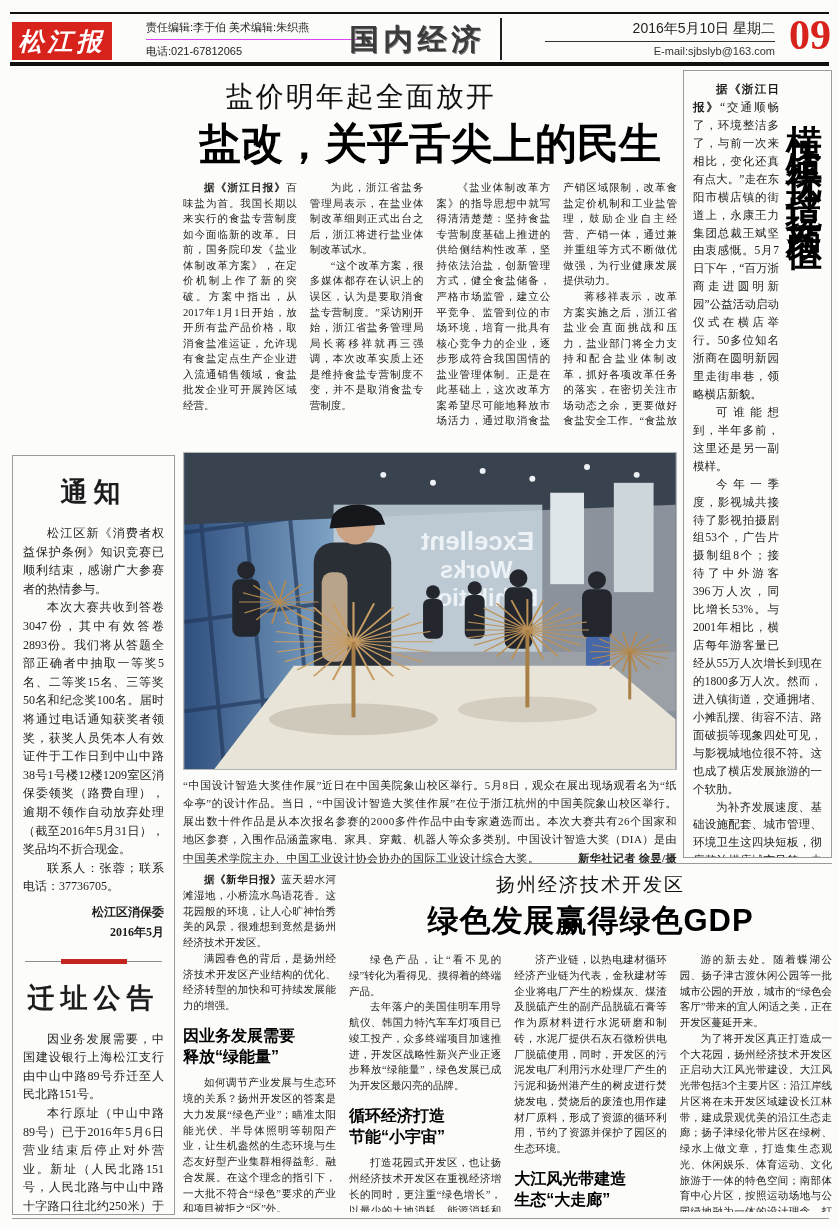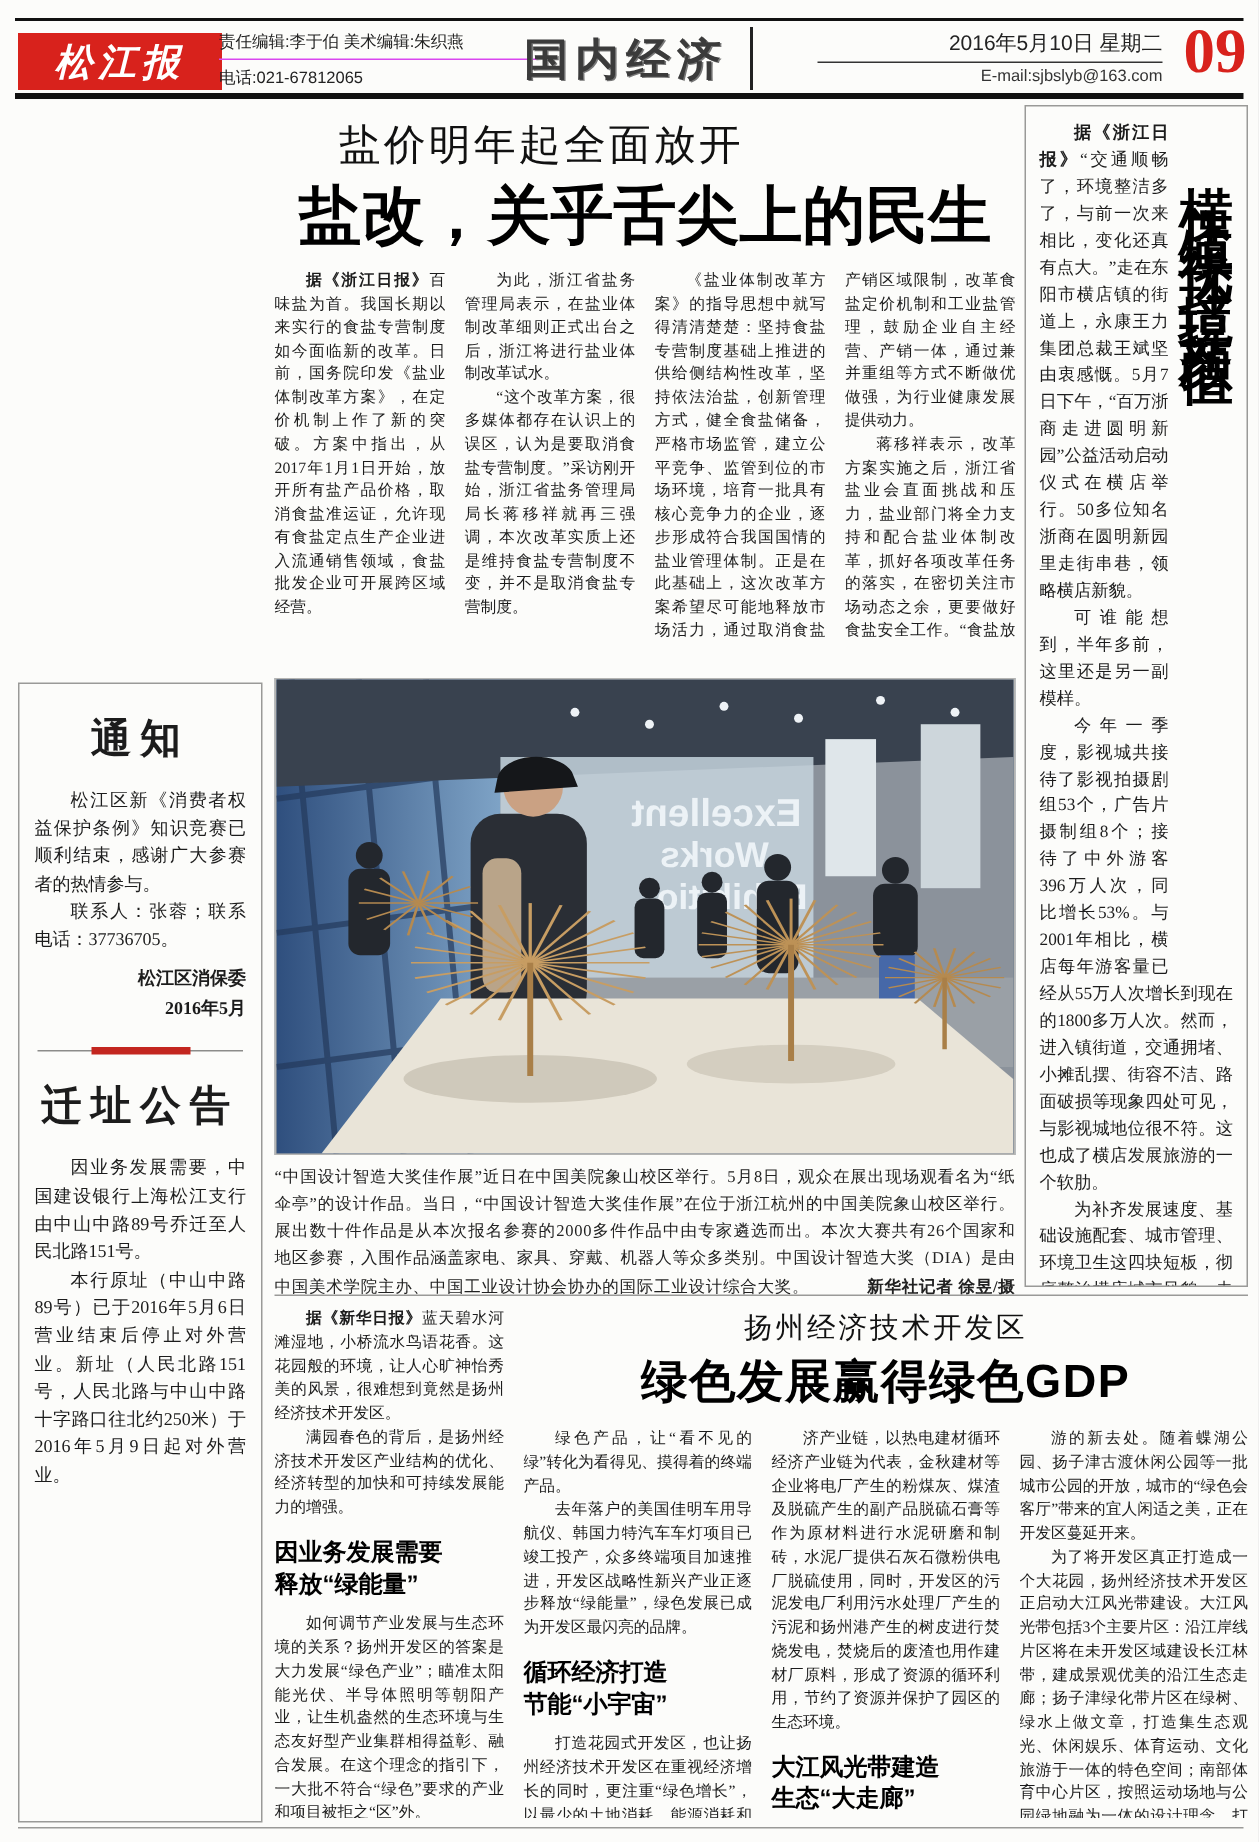--- a/index.html
+++ b/index.html
@@ -6,21 +6,21 @@
   html,body { background:#e8e8e6; }
   .page {
     position:relative; width:839px; height:1228px; margin:0 auto;
     background:#fcfcfa; color:#1c1c1c; overflow:hidden;
     font-family:"Liberation Serif", serif;
   }
   
   .topline { position:absolute; left:10px; right:10px; top:12px; height:2px; background:#111; }
   .bigrule { position:absolute; left:10px; right:10px; top:62px; height:4px; background:#111; }
   .logo {
-    position:absolute; left:12px; top:22px; width:136px; height:38px;
+    position:absolute; left:12px; top:22px; width:100px; height:38px;
     background:#d8221c; color:#fff; display:flex; align-items:center; justify-content:center;
     font-family:"Liberation Serif", serif; font-weight:bold; font-style:italic;
     font-size:25px; letter-spacing:4px;
   }
   .editors { position:absolute; left:146px; top:20px; width:215px; font-family:"Liberation Sans",sans-serif; font-size:11px; color:#222; }
   .editors .row1 { padding-bottom:4px; border-bottom:1px solid #d946ef; }
   .editors .row2 { padding-top:4px; }
   .section-title {
     position:absolute; left:340px; top:20px; width:155px; text-align:center;
     font-family:"Liberation Sans",sans-serif; font-weight:bold; font-size:29px;
@@ -255,20 +255,21 @@
         <p>可谁能想到，半年多前，这里还是另一副模样。</p>
         <p>今年一季度，影视城共接待了影视拍摄剧组53个，广告片摄制组8个；接待了中外游客396万人次，同比增长53%。与2001年相比，横店每年游客量已经从55万人次增长到现在的1800多万人次。然而，进入镇街道，交通拥堵、小摊乱摆、街容不洁、路面破损等现象四处可见，与影视城地位很不符。这也成了横店发展旅游的一个软肋。</p>
         <p>为补齐发展速度、基础设施配套、城市管理、环境卫生这四块短板，彻底整治横店城市风貌，去年国庆后，东阳市着手横店镇城市风貌综合提升工作。全市1200多人参加了誓师大会，现场对工作进行了部署。东阳各部门抽调人员与镇机关、村（小区）党员干部及横店集团一起，投入到提升整治工作中。各相关部门组织各类专项整治活动240多次，清理垃圾1.8万吨，整理空地5.2万平方米，闲置空地和道路接口硬化1.4万平方米，完成绿化3.2万平方米。另外，东阳还围绕“镇区景区化、景区全域化”目标，重点建设横店城市基础设施，争取在7月底完成41条道路硬化、洁化、美化和绿化工程，实现景区360度改造提升，将一个干净整洁、交通便利的影视城呈现在人们眼前。</p>
       </div>
   </div>
 
   <div class="left-col">
     <div class="notice-title">通知</div>
     <div>
         <p>松江区新《消费者权益保护条例》知识竞赛已顺利结束，感谢广大参赛者的热情参与。</p>
+        <p>本次大赛共收到答卷3047份，其中有效答卷2893份。我们将从答题全部正确者中抽取一等奖5名、二等奖15名、三等奖50名和纪念奖100名。届时将通过电话通知获奖者领奖，获奖人员凭本人有效证件于工作日到中山中路38号1号楼12楼1209室区消保委领奖（路费自理），逾期不领作自动放弃处理（截至2016年5月31日），奖品均不折合现金。</p>
         <p>联系人：张蓉；联系电话：37736705。</p>
       </div>
     <div class="sig">
       <div>松江区消保委</div>
       <div>2016年5月</div>
     </div>
     <div class="red-divider"></div>
     <div class="notice-title">迁址公告</div>
     <div>
         <p>因业务发展需要，中国建设银行上海松江支行由中山中路89号乔迁至人民北路151号。</p>

